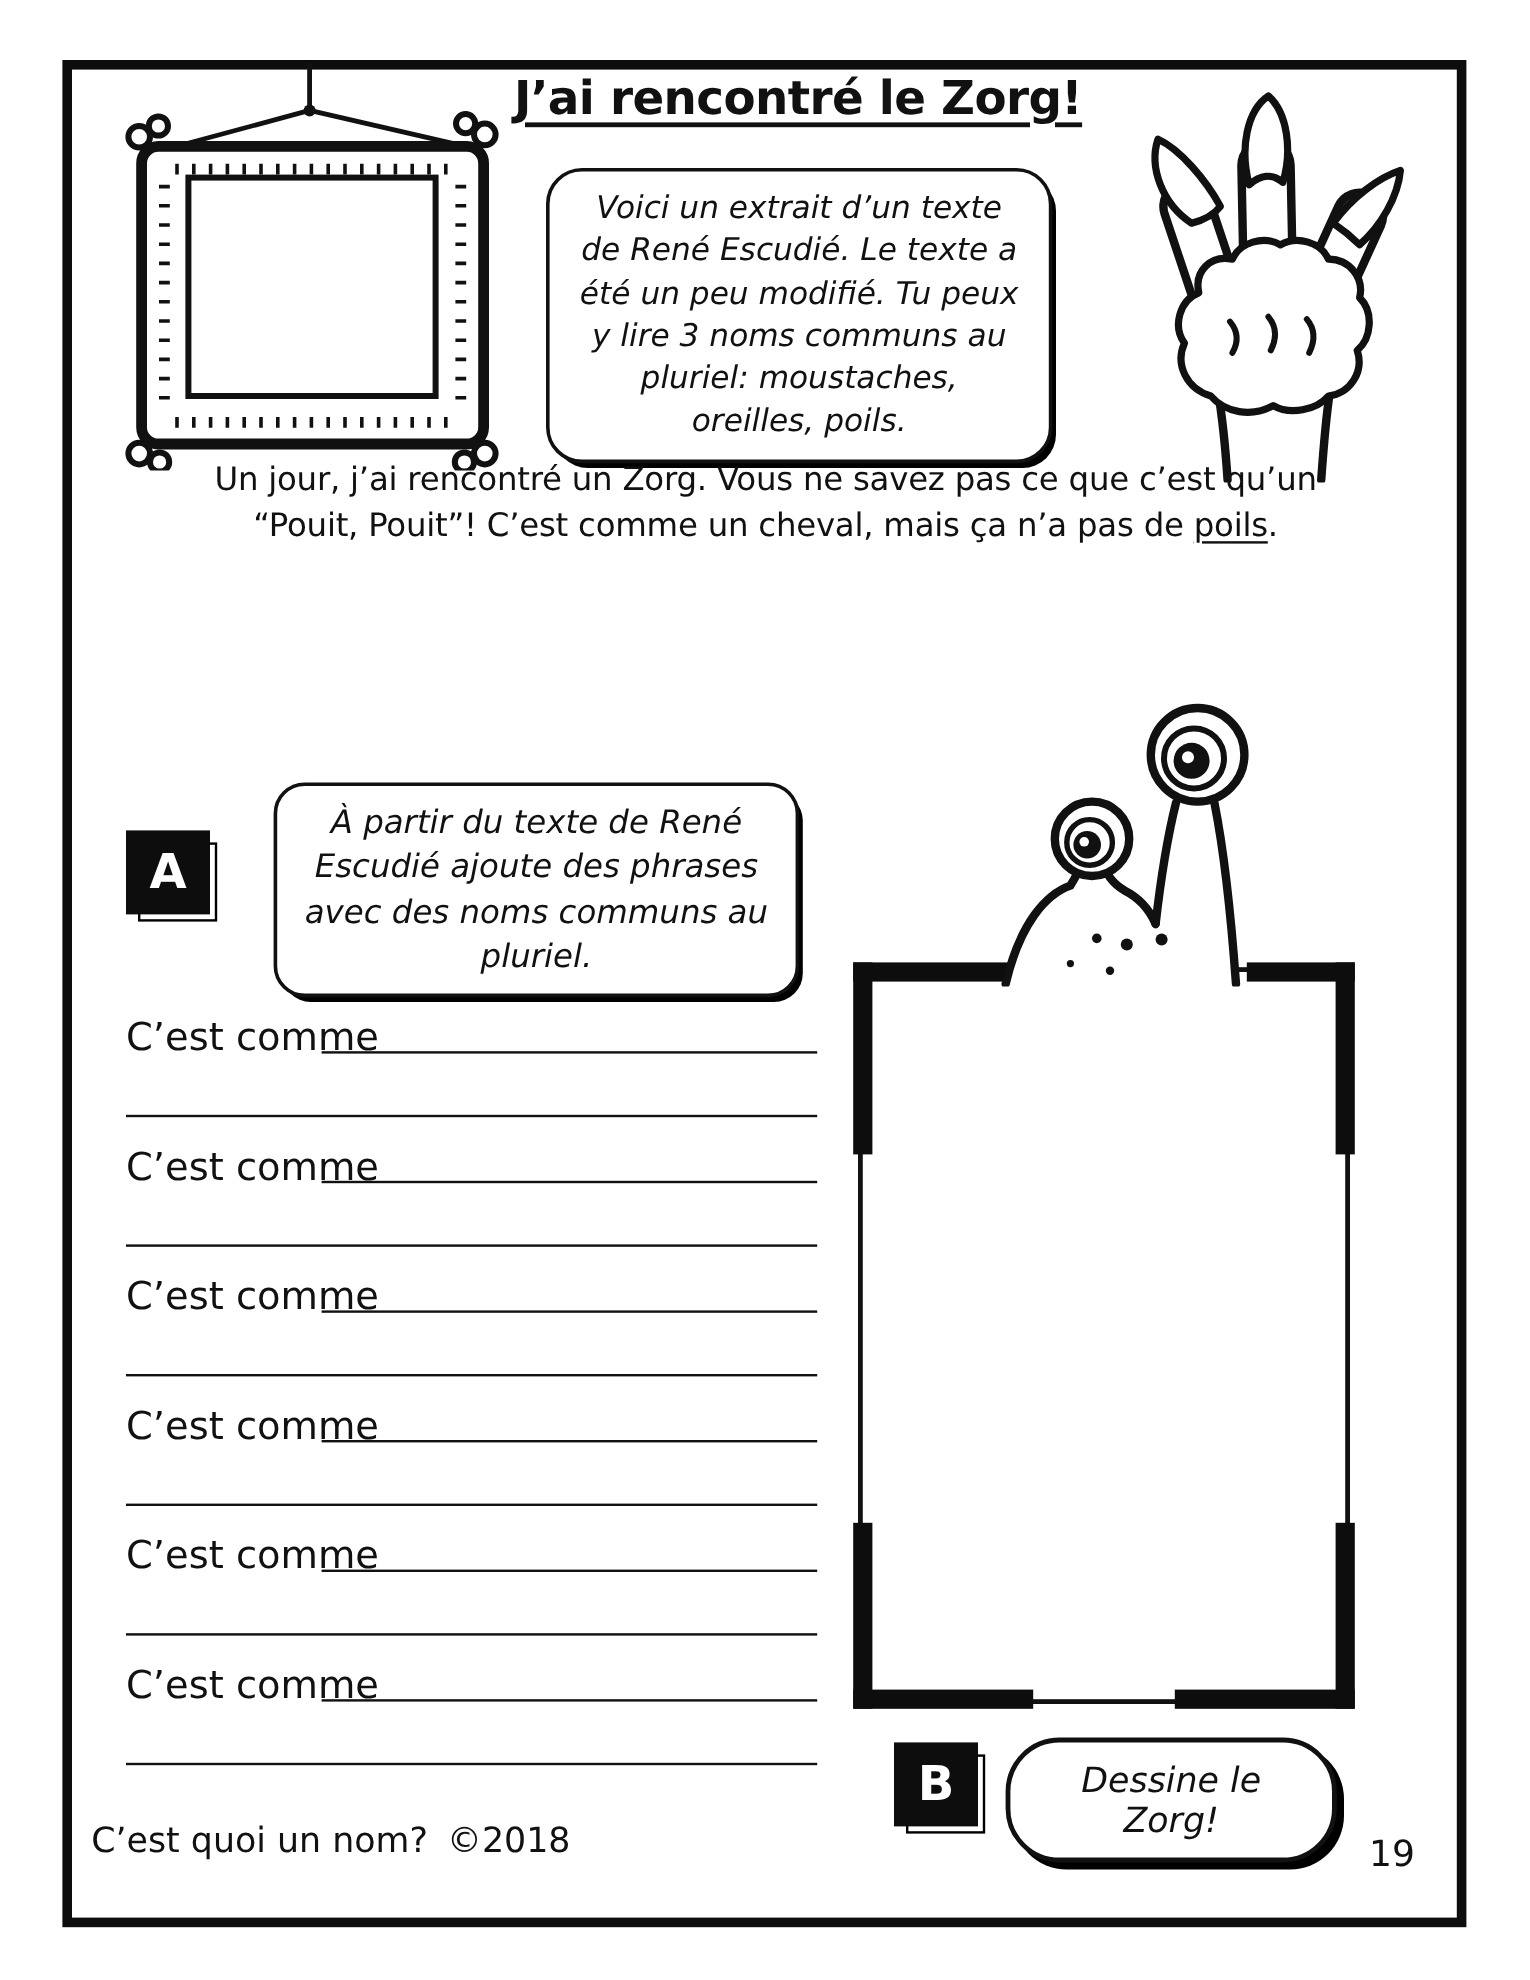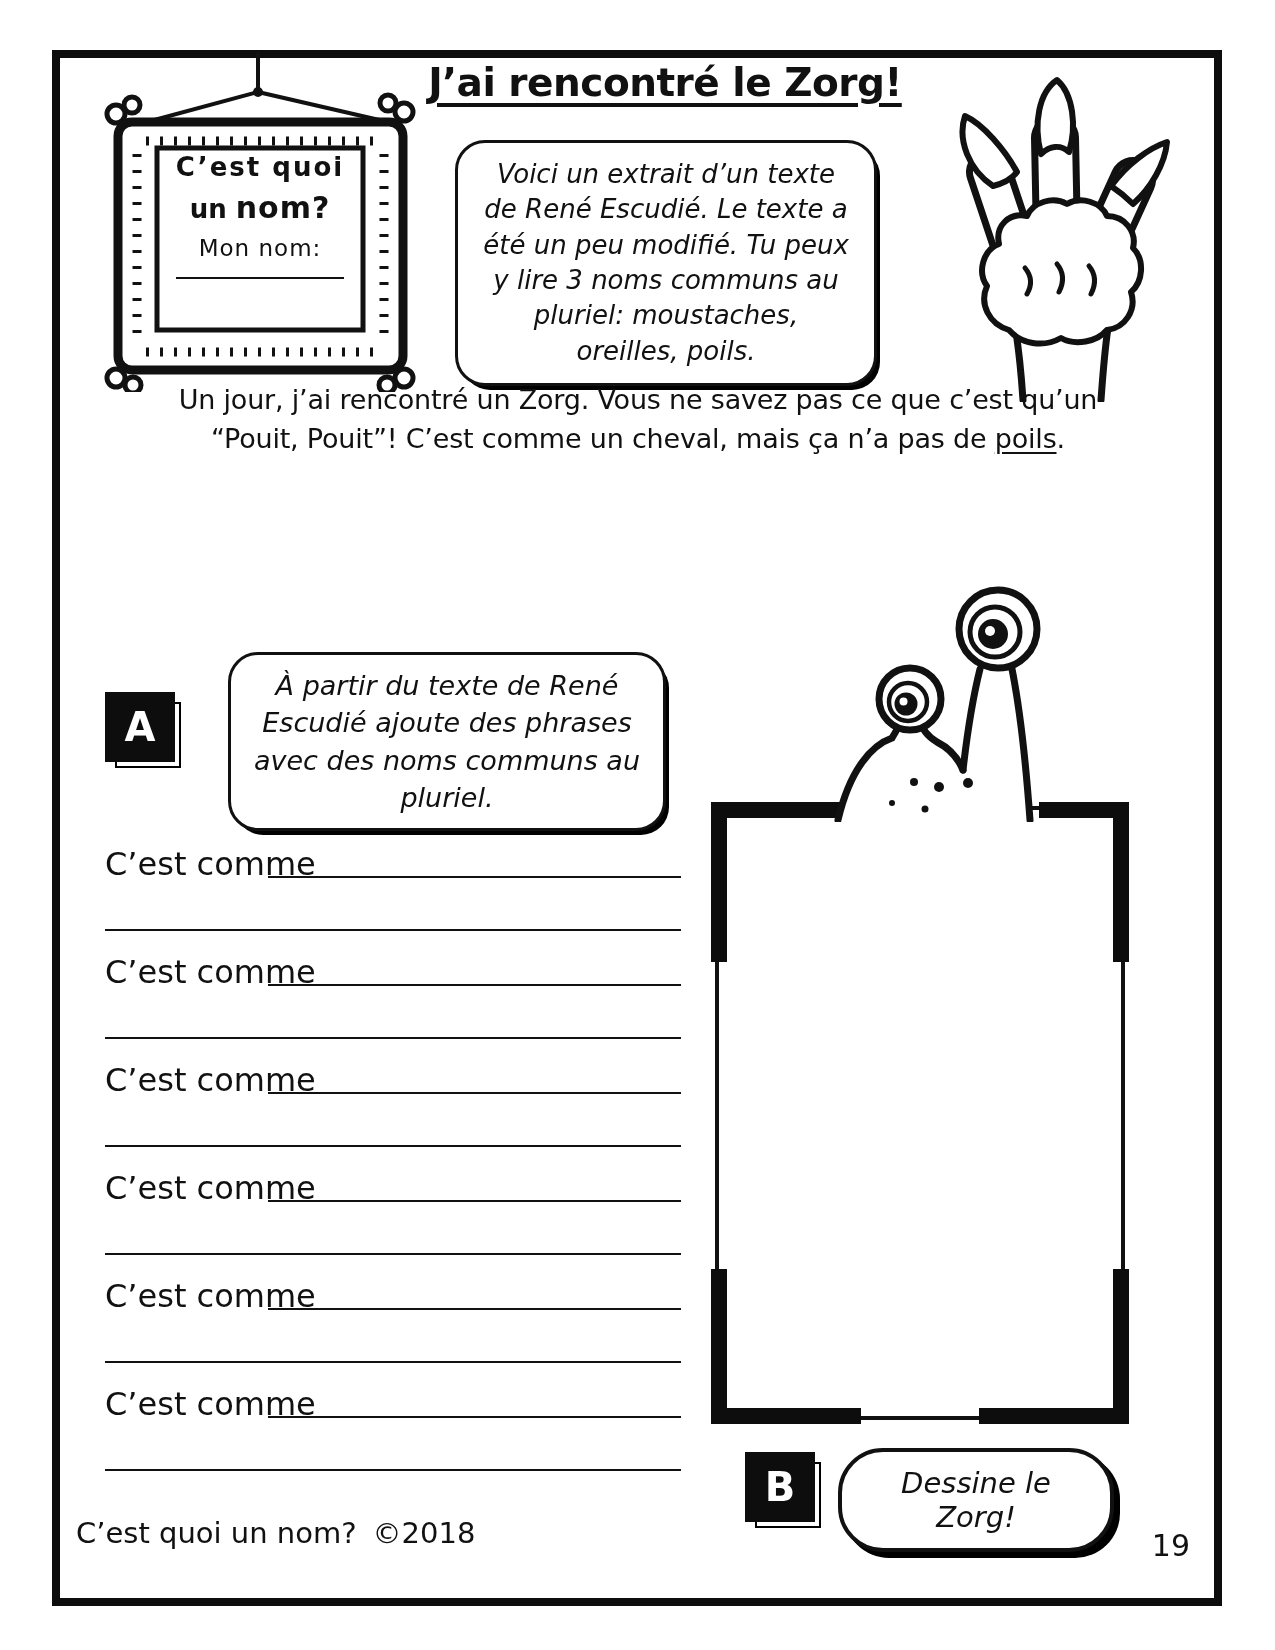--- a/index.html
+++ b/index.html
@@ -11,21 +11,21 @@
   .abs{position:absolute;}
   
   .page-border{left:52px;top:50px;width:1154px;height:1540px;border:8px solid #0d0d0d;background:transparent;}
   
   .title{left:425px;top:60px;width:480px;text-align:center;font-size:39px;font-weight:800;
     text-decoration:underline;text-decoration-thickness:3.5px;text-underline-offset:7px;letter-spacing:-0.5px;}
   
   .bubble{background:#fff;border:3.5px solid #111;border-radius:30px;text-align:center;
     font-style:italic;box-shadow:5px 6px 0 -2px #000;}
   .intro-box{left:455px;top:140px;width:372px;padding:14px 22px;font-size:26px;line-height:1.36;font-style:italic;}
-  .instr-box{left:228px;top:652px;width:396px;padding:12px 18px;font-size:27px;line-height:1.38;}
+  .instr-box{left:228px;top:652px;width:396px;padding:12px 18px;font-size:27px;line-height:1.38;border-radius:26px;}
   
   #story{left:98px;top:380px;width:1080px;text-align:center;font-size:27px;line-height:39px;letter-spacing:-0.2px;}
   .story-line{white-space:nowrap;}
   .u{text-decoration:underline;text-decoration-thickness:2px;text-underline-offset:4px;}
   
   .letter-sq{width:70px;height:70px;background:#0d0d0d;color:#fff;display:flex;align-items:center;justify-content:center;
     font-size:40px;font-weight:800;box-shadow:8px 8px 0 -4px #fff,8px 8px 0 -2px #000;}
   .sq-a{left:105px;top:692px;}
   .sq-b{left:745px;top:1452px;}
   
@@ -43,21 +43,21 @@
   .frame-wrap{left:100px;top:52px;width:320px;height:340px;}
   .frame-text{position:absolute;left:57px;top:100px;width:206px;text-align:center;}
   .ft-1{font-size:26px;font-weight:700;letter-spacing:2px;}
   .ft-2{font-size:26px;font-weight:700;margin-top:8px;}
   .ft-2 .big{font-size:30px;font-weight:800;letter-spacing:1px;}
   .ft-3{font-size:23px;margin-top:10px;letter-spacing:1px;}
   .ft-line{margin:16px auto 0;width:168px;border-bottom:2.5px solid #111;height:0;}
   
   .footer{left:52px;top:1516px;width:1154px;text-align:left;font-size:29px;padding-left:16px;}
   .footer span{margin:0 8px;}
-  .page-num{left:1130px;top:1528px;width:60px;text-align:right;font-size:30px;}
+  .page-num{left:1130px;top:1528px;width:60px;text-align:center;font-size:30px;}
   svg{display:block;}
 </style>
 </head>
 <body>
 
 <div class="abs page-border"></div>
 
 <div class="abs frame-wrap">
   <svg width="320" height="340" viewBox="0 0 320 340">
     <line x1="158" y1="0" x2="158" y2="38" stroke="#111" stroke-width="4"></line>
@@ -74,26 +74,20 @@
         <circle cx="33" cy="333" r="8"></circle>
       <circle cx="304" cy="326" r="9"></circle>
         <circle cx="287" cy="333" r="8"></circle>
     </g>
     <line x1="46" y1="89" x2="276" y2="89" stroke="#111" stroke-width="9" stroke-dasharray="3 11"></line>
     <line x1="46" y1="300" x2="276" y2="300" stroke="#111" stroke-width="9" stroke-dasharray="3 11"></line>
     <line x1="37" y1="102" x2="37" y2="288" stroke="#111" stroke-width="9" stroke-dasharray="3 13"></line>
     <line x1="284" y1="102" x2="284" y2="288" stroke="#111" stroke-width="9" stroke-dasharray="3 13"></line>
     <rect x="57" y="96" width="206" height="182" fill="#fff" stroke="#111" stroke-width="5"></rect>
   </svg>
-  <div class="frame-text">
-    <div class="ft-1">C’est  quoi</div>
-    <div class="ft-2"><span>un </span><span class="big">nom?</span></div>
-    <div class="ft-3">Mon  nom:</div>
-    <div class="ft-line"></div>
-  </div>
 </div>
 
 <div class="abs title">J’ai rencontré le Zorg!</div>
 
 <div class="abs bubble intro-box">Voici un extrait d’un texte de René Escudié. Le texte a été un peu modifié. Tu peux y lire 3 noms communs au pluriel: moustaches, oreilles, poils.</div>
 
 <svg class="abs" style="left:905px;top:72px;" width="300" height="330" viewBox="0 0 300 330">
   <g stroke="#111" stroke-linecap="round" fill="none" stroke-width="7">
     <path d="M118,328 C116,298 113,272 110,254"></path>
     <path d="M196,328 C198,300 200,276 203,256"></path>

